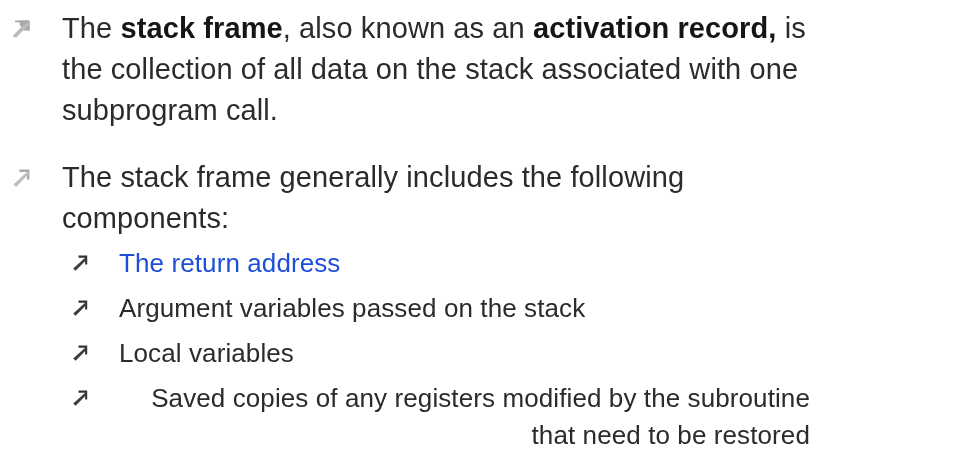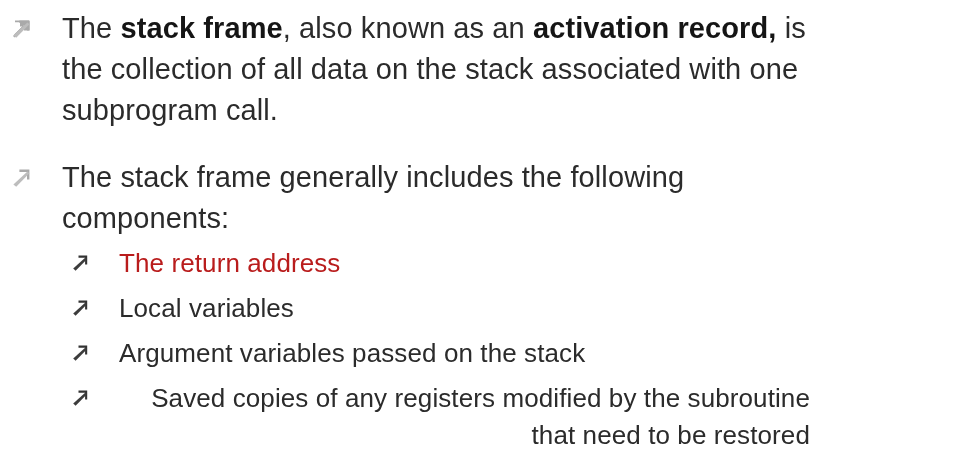--- a/index.html
+++ b/index.html
@@ -103,48 +103,48 @@
     <li class="l1-item" style="color: rgb(43, 43, 43);">
       <span class="arrow-icon">
         <svg viewBox="0 0 26 26" width="26" height="26" aria-hidden="true">
           <path d="M21.4 4.6 L21.4 14.6 L19.0 14.6 L19.0 7.0 L11.4 7.0 L11.4 4.6 Z" fill="#a9a9a9"></path>
           <path d="M19.4 6.6 L5.4 19.4 L8.2 21.8 L21.4 8.2 Z" fill="#bdbdbd"></path>
         </svg>
       </span>
       <span class="l1-text">The stack frame generally includes the following components:</span>
 
       <ul class="l2-list">
-        <li class="l2-item" style="color: #b91c1c;">
+        <li class="l2-item" style="color: #1d4ed8;">
           <span class="arrow-icon">
             <svg viewBox="0 0 22 22" width="22" height="22" aria-hidden="true">
               <path d="M18.2 3.6 L18.2 12.4 L16.1 12.4 L16.1 5.8 L9.5 5.8 L9.5 3.6 Z" fill="#333333"></path>
               <path d="M16.4 5.6 L4.2 16.6 L6.6 18.8 L18.2 7.0 Z" fill="#3c3c3c"></path>
             </svg>
           </span>
           <span>The return address</span>
         </li>
 
         <li class="l2-item" style="color: rgb(43, 43, 43);">
           <span class="arrow-icon">
             <svg viewBox="0 0 22 22" width="22" height="22" aria-hidden="true">
               <path d="M18.2 3.6 L18.2 12.4 L16.1 12.4 L16.1 5.8 L9.5 5.8 L9.5 3.6 Z" fill="#333333"></path>
               <path d="M16.4 5.6 L4.2 16.6 L6.6 18.8 L18.2 7.0 Z" fill="#3c3c3c"></path>
             </svg>
           </span>
-          <span>Local variables</span>
+          <span>Argument variables passed on the stack</span>
         </li>
 
         <li class="l2-item" style="color: rgb(43, 43, 43);">
           <span class="arrow-icon">
             <svg viewBox="0 0 22 22" width="22" height="22" aria-hidden="true">
               <path d="M18.2 3.6 L18.2 12.4 L16.1 12.4 L16.1 5.8 L9.5 5.8 L9.5 3.6 Z" fill="#333333"></path>
               <path d="M16.4 5.6 L4.2 16.6 L6.6 18.8 L18.2 7.0 Z" fill="#3c3c3c"></path>
             </svg>
           </span>
-          <span>Argument variables passed on the stack</span>
+          <span>Local variables</span>
         </li>
 
         <li class="l2-item" style="max-width: 895px; color: rgb(43, 43, 43); text-align: right;">
           <span class="arrow-icon">
             <svg viewBox="0 0 22 22" width="22" height="22" aria-hidden="true">
               <path d="M18.2 3.6 L18.2 12.4 L16.1 12.4 L16.1 5.8 L9.5 5.8 L9.5 3.6 Z" fill="#333333"></path>
               <path d="M16.4 5.6 L4.2 16.6 L6.6 18.8 L18.2 7.0 Z" fill="#3c3c3c"></path>
             </svg>
           </span>
           <span>Saved copies of any registers modified by the subroutine that need to be restored</span>

